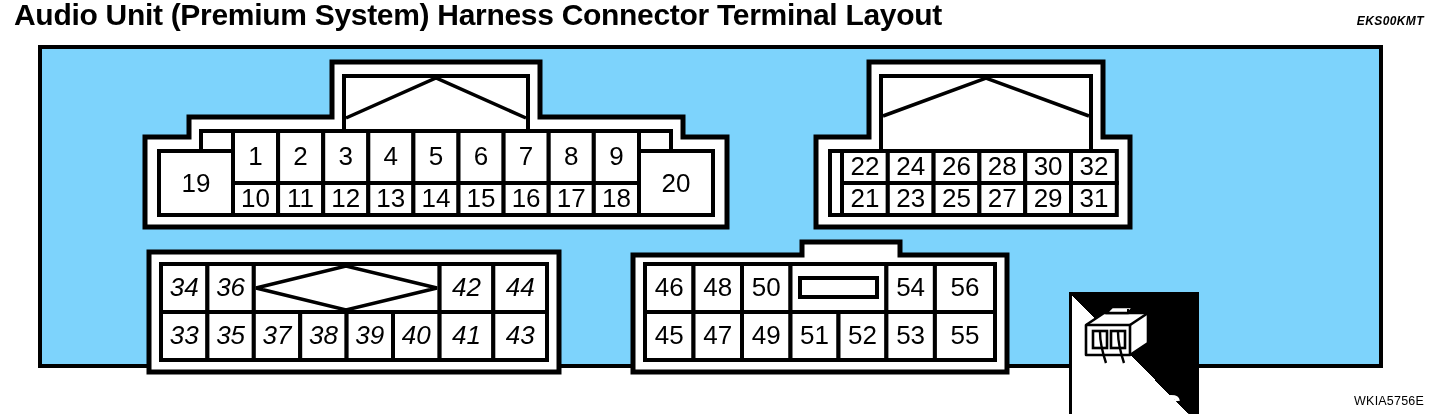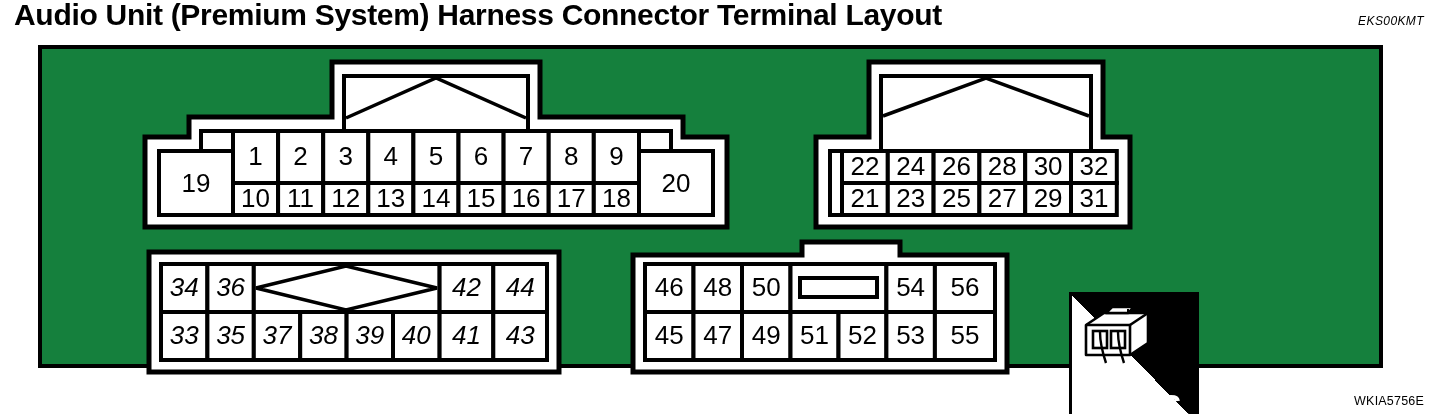--- a/index.html
+++ b/index.html
@@ -22,42 +22,42 @@
     font-weight: bold;
     letter-spacing: -0.3px;
     color: #000;
     white-space: nowrap;
   }
   #doc-code {
     position: absolute;
     right: 16px;
     top: 14px;
     font-size: 12px;
-    font-weight: normal;
+    font-weight: bold;
     font-style: italic;
     letter-spacing: 0.4px;
     color: #000;
   }
   #watermark {
     position: absolute;
     right: 16px;
     bottom: 6px;
     font-size: 12.5px;
     color: #000;
     letter-spacing: 0.2px;
   }
   #outer-frame {
     position: absolute;
     left: 38px;
     top: 45px;
     width: 1345px;
     height: 323px;
     border: 4px solid #000;
     box-sizing: border-box;
-    background: #15803d;
+    background: #7dd3fc;
   }
   .connector { position: absolute; }
   svg { display: block; }
   .pin-label {
     font-family: "Liberation Sans", sans-serif;
     font-size: 26px;
     fill: #000;
     text-anchor: middle;
     dominant-baseline: middle;
   }

